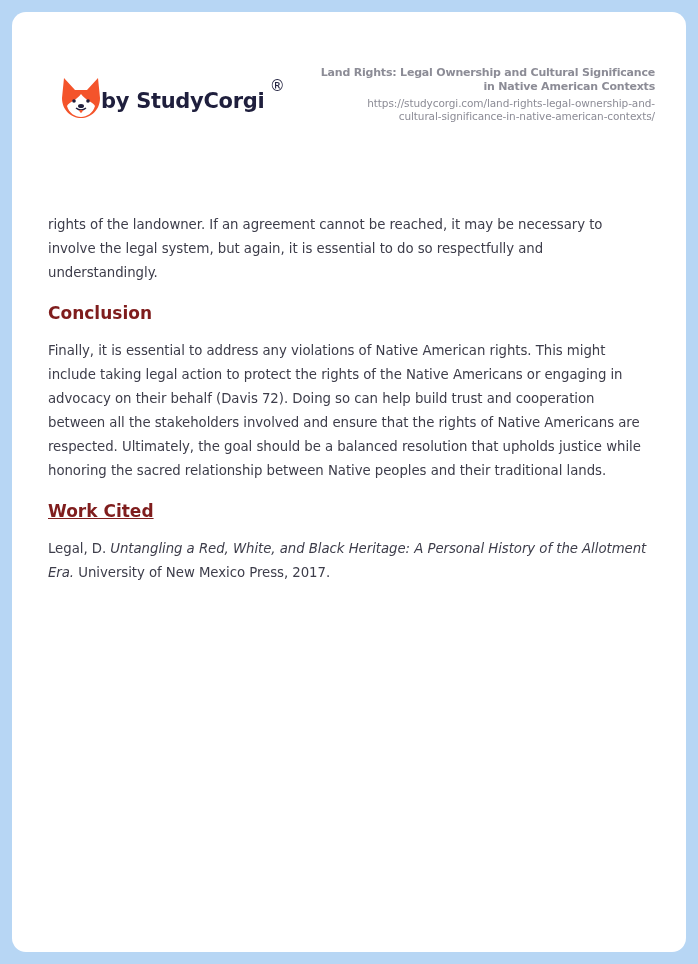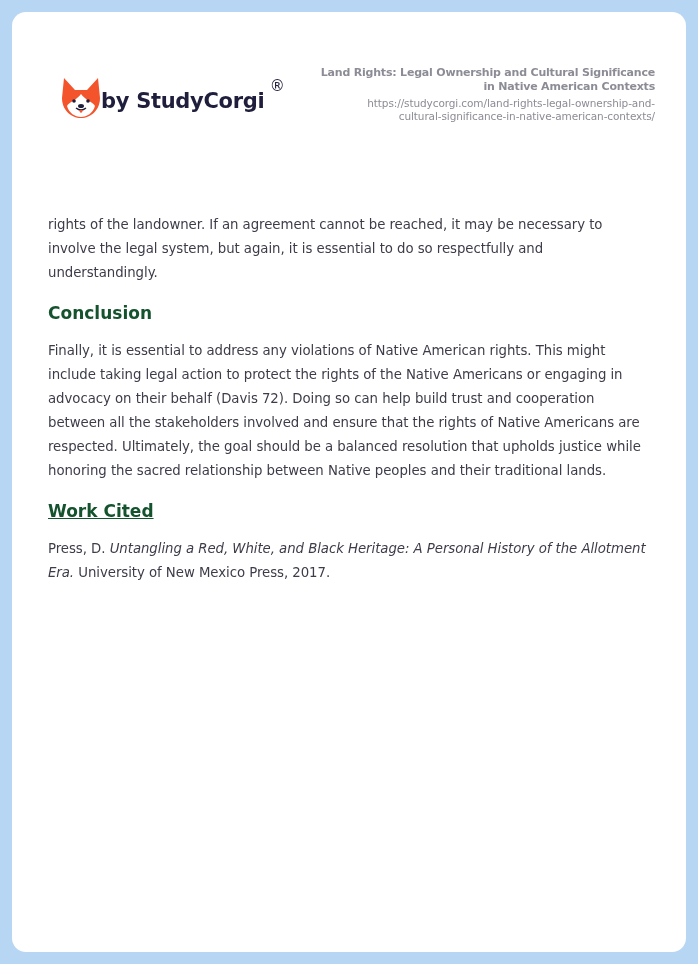--- a/index.html
+++ b/index.html
@@ -95,21 +95,21 @@
       font-family: "DejaVu Sans", sans-serif;
       font-size: 13.3px;
       line-height: 24px;
       letter-spacing: -0.05px;
     }
     .content h2 {
       margin: 0;
       font-family: "DejaVu Sans", sans-serif;
       font-weight: bold;
       font-size: 17px;
-      color: #14532d;
+      color: #7f1d1d;
       line-height: 24px;
     }
     .p1 { margin-bottom: 16px !important; }
     .h-conclusion { margin-bottom: 14px !important; }
     .p2 { margin-bottom: 16px !important; }
     .h-cited { margin-bottom: 14px !important; text-decoration: underline; }
     .citation em { font-style: italic; }
   </style>
 </head>
 <body>
@@ -151,15 +151,15 @@
     </div>
   </div>
 
   <div class="content">
     <p class="p1">rights of the landowner. If an agreement cannot be reached, it may be necessary to involve the legal system, but again, it is essential to do so respectfully and understandingly.</p>
 
     <h2 class="h-conclusion">Conclusion</h2>
     <p class="p2">Finally, it is essential to address any violations of Native American rights. This might include taking legal action to protect the rights of the Native Americans or engaging in advocacy on their behalf (Davis 72). Doing so can help build trust and cooperation between all the stakeholders involved and ensure that the rights of Native Americans are respected. Ultimately, the goal should be a balanced resolution that upholds justice while honoring the sacred relationship between Native peoples and their traditional lands.</p>
 
     <h2 class="h-cited">Work Cited</h2>
-    <p class="citation"><span>Press, D. </span><em>Untangling a Red, White, and Black Heritage: A Personal History of the Allotment Era.</em><span> University of New Mexico Press, 2017.</span></p>
+    <p class="citation"><span>Legal, D. </span><em>Untangling a Red, White, and Black Heritage: A Personal History of the Allotment Era.</em><span> University of New Mexico Press, 2017.</span></p>
   </div>
 </div>
 
 </body></html>

